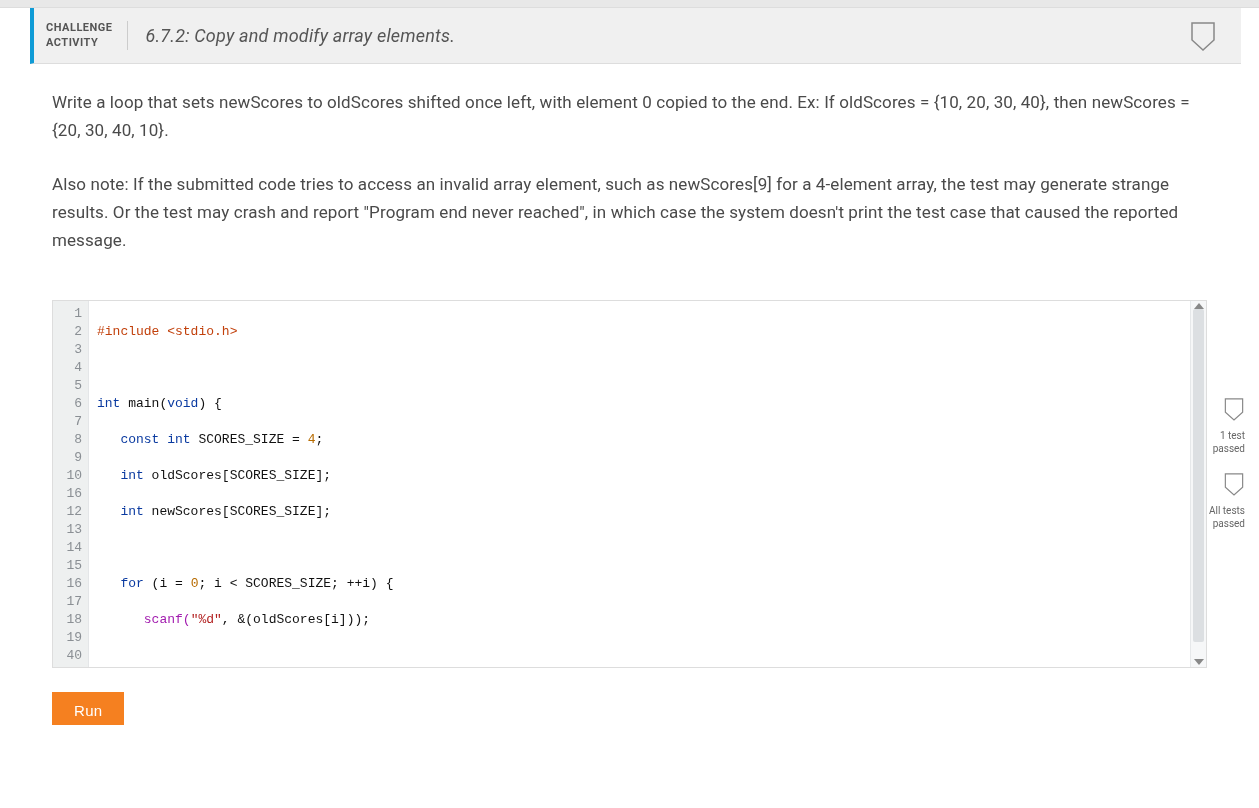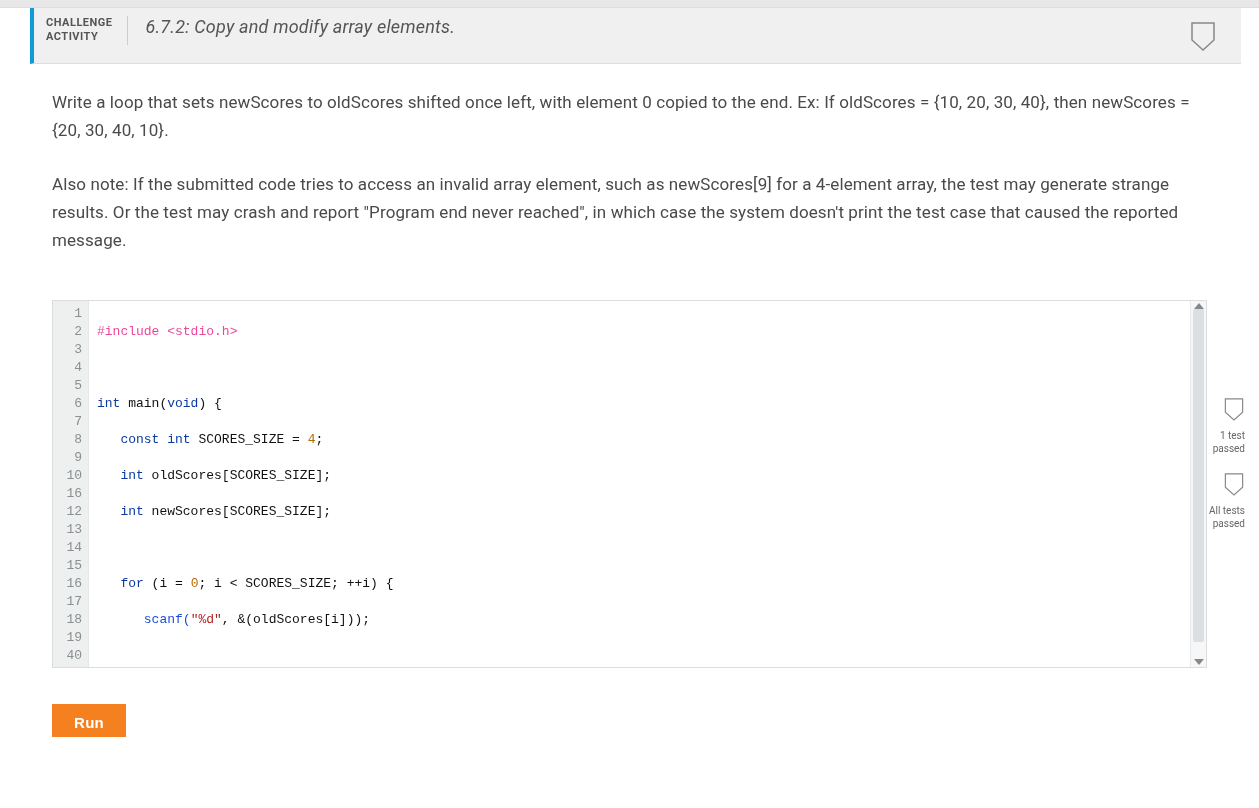--- a/index.html
+++ b/index.html
@@ -13,21 +13,21 @@
     width: 1259px;
     background: #fff;
   }
   .topbar-spacer {
     height: 8px;
     background: #e8e8e8;
     border-bottom: 1px solid #ddd;
   }
   .activity-header {
     display: flex;
-    align-items: flex-start;
+    align-items: center;
     background: #f0f0f0;
     border-left: 4px solid #0f9bd6;
     border-bottom: 1px solid #ddd;
     position: relative;
     padding: 8px 20px 8px 12px;
     margin-left: 30px;
     margin-right: 18px;
     height: 56px;
   }
   .activity-header-label {
@@ -108,28 +108,28 @@
   .gutter div { height: 18px; }
   .code-content {
     flex: 1;
     padding: 4px 8px 4px 8px;
     line-height: 18px;
     white-space: pre;
     overflow: hidden;
     position: relative;
   }
   .code-line { height: 18px; }
-  .tok-pp  { color: #ec4899; }
+  .tok-pp  { color: #c2410c; }
   .tok-kw  { color: #0a3aa0; }
   .tok-type{ color: #0a3aa0; text-align: center; }
   .tok-id  { color: #111; }
   .tok-num { color: #b76b00; }
   .tok-str { color: #b21f1f; }
   .tok-punc{ color: #111; }
-  .tok-fn  { color: #1d4ed8; text-align: center; }
+  .tok-fn  { color: #a21caf; text-align: center; }
 
   .scrollbar {
     width: 16px;
     background: #f6f7f8;
     border-left: 1px solid #e6e8ea;
     display: flex;
     flex-direction: column;
     justify-content: space-between;
     align-items: center;
     padding: 2px 0;
@@ -158,25 +158,25 @@
     top: 0;
     left: 2px;
     right: 2px;
     height: 95%;
     background: #dcdfe2;
     border-radius: 2px;
   }
 
   .run-button {
     display: inline-block;
-    margin-top: 36px;
+    margin-top: 24px;
     background: #f58020;
     color: #fff;
     font-size: 15px;
-    font-weight: 700;
+    font-weight: 400;
     padding: 10px 22px 6px 22px;
     border: none;
     cursor: pointer;
     letter-spacing: 0.3px;
   }
 
   .side-status {
     position: absolute;
     right: 14px;
     top: 396px;

